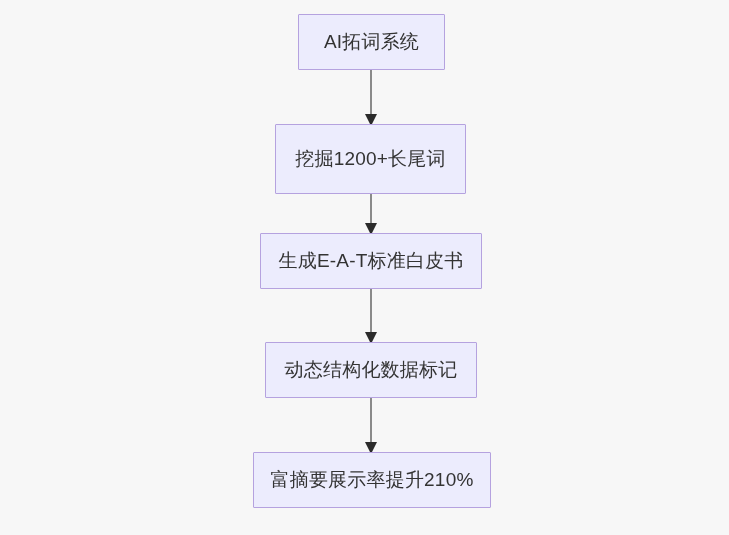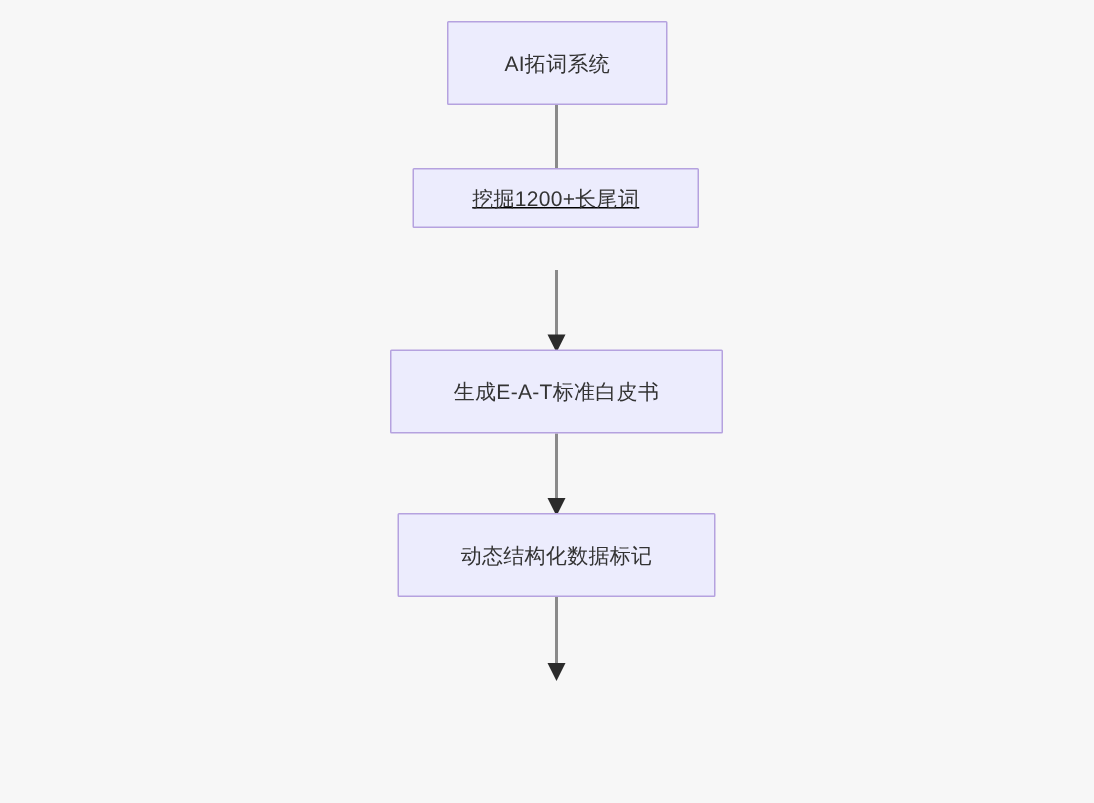--- a/index.html
+++ b/index.html
@@ -23,21 +23,21 @@
     position: absolute;
     box-sizing: border-box;
     background: #ececfd;
     border: 1.4px solid #b5a2df;
     border-radius: 1px;
     display: flex;
     align-items: center;
     justify-content: center;
   }
   .node-label {
-    font-size: 14px;
+    font-size: 19px;
     line-height: 1.2;
     color: #333333;
     letter-spacing: 0.2px;
     white-space: nowrap;
     text-align: center;
   }
   .edge {
     position: absolute;
     overflow: visible;
   }
@@ -73,26 +73,29 @@
 
   <svg class="edge" style="left:341px; top:392px;" width="60" height="70" viewBox="0 0 60 70">
     <line class="edge-line" x1="30" y1="6" x2="30" y2="52"></line>
     <polygon class="edge-head" points="30,62 24,50 36,50"></polygon>
   </svg>
 
   <div class="node" style="left:298px; top:14px; width:147px; height:56px;">
     <span class="node-label">AI拓词系统</span>
   </div>
 
-  <div class="node" style="left:275px; top:112px; width:191px; height:40px;text-decoration:underline;">
+  <div class="node" style="left:275px; top:124px; width:191px; height:70px;">
     <span class="node-label">挖掘1200+长尾词</span>
   </div>
 
   <div class="node" style="left:265px; top:342px; width:212px; height:56px;">
     <span class="node-label">动态结构化数据标记</span>
   </div>
 
   <div class="node" style="left:260px; top:233px; width:222px; height:56px;">
     <span class="node-label">生成E-A-T标准白皮书</span>
   </div>
 
+  <div class="node" style="left:253px; top:452px; width:238px; height:56px;">
+    <span class="node-label">富摘要展示率提升210%</span>
+  </div>
 
 </div>
 
 </body></html>

